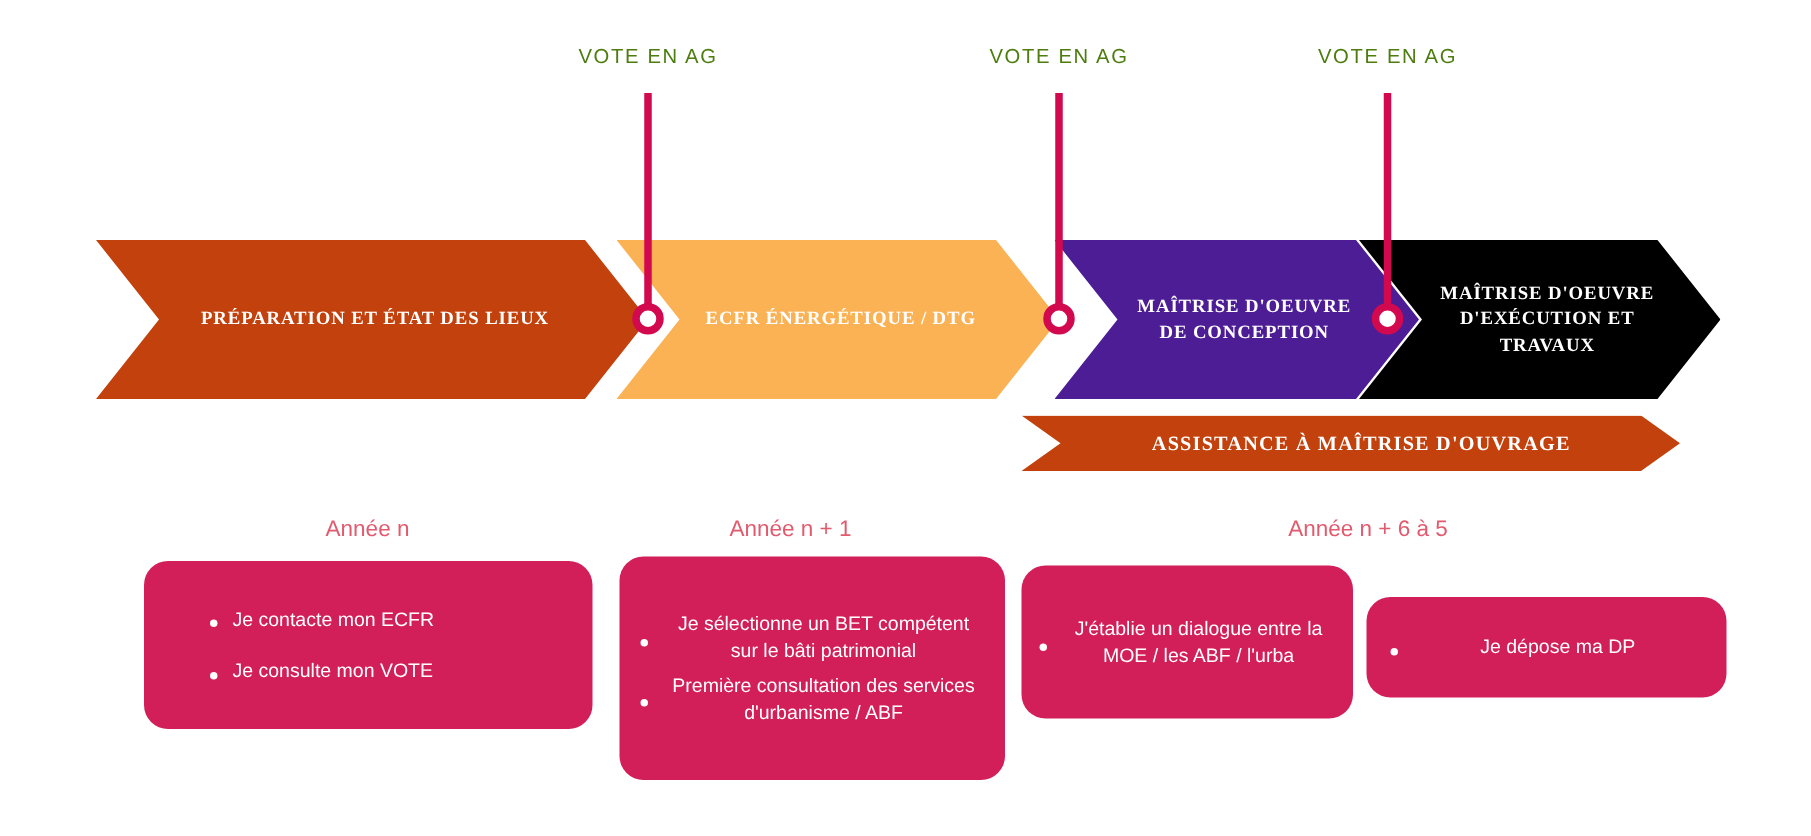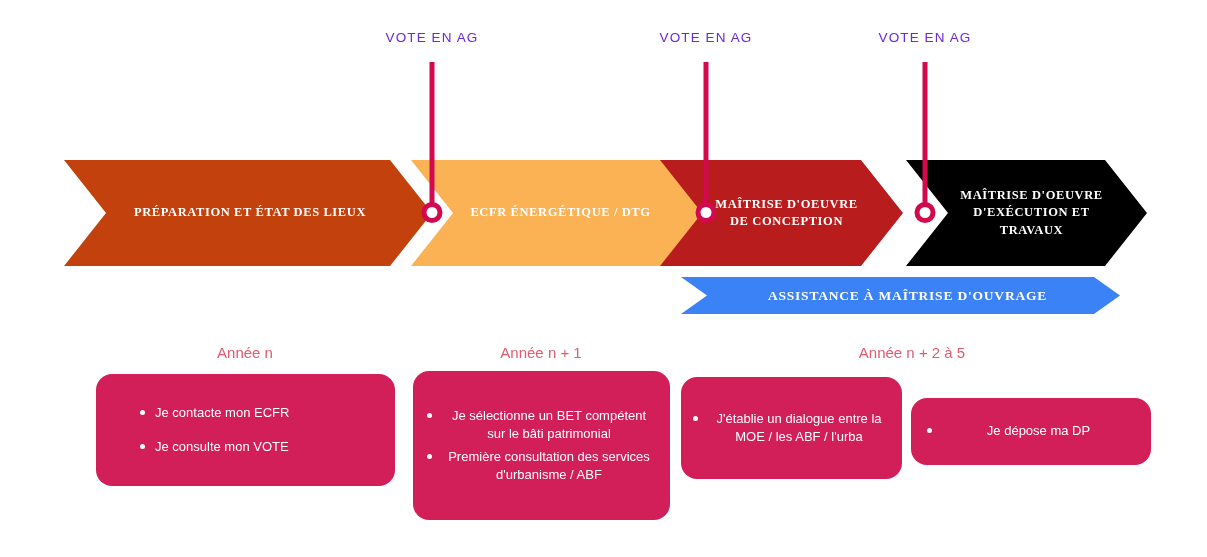--- a/index.html
+++ b/index.html
@@ -29,31 +29,31 @@
   }
   .phase-label {
     font-family: "Liberation Serif", serif;
     font-weight: bold;
     font-size: 12.5px;
     letter-spacing: 0.6px;
     line-height: 1.4;
   }
   .c1 { left: 64px;  width: 368px; background: #c2410c; padding: 0 50px 0 54px; }
   .c2 { left: 411px; width: 295px; background: #fab255; padding: 0 48px 0 52px; }
-  .c3 { left: 660px; width: 243px; background: #b91c1c; padding: 0 38px 0 48px; }
+  .c3 { left: 703px; width: 243px; background: #4c1d95; padding: 0 38px 0 48px; }
   .c4 { left: 906px; width: 241px; background: #000000; padding: 0 38px 0 48px; }
 
   
   .vote { position: absolute; top: 0; width: 0; z-index: 3; }
   .vote-label {
     position: absolute;
     top: 30px;
     left: 0;
     transform: translateX(-50%);
-    color: #6d28d9;
+    color: #4d7c0f;
     font-size: 13.5px;
     letter-spacing: 1.1px;
     white-space: nowrap;
   }
   .vote-line {
     position: absolute;
     top: 62px;
     left: 0;
     transform: translateX(-50%);
     width: 5px;
@@ -72,21 +72,21 @@
     background: #ffffff;
   }
 
   
   .amo-banner {
     position: absolute;
     left: 681px;
     top: 277px;
     width: 439px;
     height: 37px;
-    background: #3b82f6;
+    background: #c2410c;
     color: #ffffff;
     display: flex;
     align-items: center;
     justify-content: center;
     clip-path: polygon(0 0, calc(100% - 26px) 0, 100% 50%, calc(100% - 26px) 100%, 0 100%, 26px 50%);
     z-index: 2;
   }
   .amo-label {
     font-family: "Liberation Serif", serif;
     font-weight: bold;
@@ -115,21 +115,21 @@
     line-height: 1.4;
     display: flex;
     flex-direction: column;
     justify-content: center;
   }
   .box1 { left: 96px;  top: 374px; width: 299px; height: 112px; padding: 16px 24px 16px 44px; gap: 16px; }
   .box2 { left: 413px; top: 371px; width: 257px; height: 149px; padding: 12px 14px 12px 14px; gap: 4px; }
   .box3 { left: 681px; top: 377px; width: 221px; height: 102px; padding: 12px 12px; }
   .box4 { left: 911px; top: 398px; width: 240px; height: 67px; padding: 0 16px; }
 
-  .bullet-item { display: flex; align-items: flex-start; gap: 10px; }
+  .bullet-item { display: flex; align-items: center; gap: 10px; }
   .dot {
     flex: 0 0 auto;
     width: 5px;
     height: 5px;
     border-radius: 50%;
     background: #ffffff;
     margin-top: 6px;
   }
   .bullet-item .txt { flex: 1; }
   .centered .txt { text-align: center; }
@@ -166,22 +166,22 @@
     <div class="vote-label">VOTE EN AG</div>
     <div class="vote-line"></div>
     <div class="vote-ring"></div>
   </div>
 
   <div class="amo-banner">
     <span class="amo-label">ASSISTANCE À MAÎTRISE D'OUVRAGE</span>
   </div>
 
   <div class="year" style="left:245px">Année n</div>
-  <div class="year" style="left:541px">Année n + 1</div>
-  <div class="year" style="left:912px">Année n + 2 à 5</div>
+  <div class="year" style="left:527px">Année n + 1</div>
+  <div class="year" style="left:912px">Année n + 6 à 5</div>
 
   <div class="box box1">
     <div class="bullet-item">
       <span class="dot"></span>
       <span class="txt">Je contacte mon ECFR</span>
     </div>
     <div class="bullet-item">
       <span class="dot"></span>
       <span class="txt">Je consulte mon VOTE</span>
     </div>

